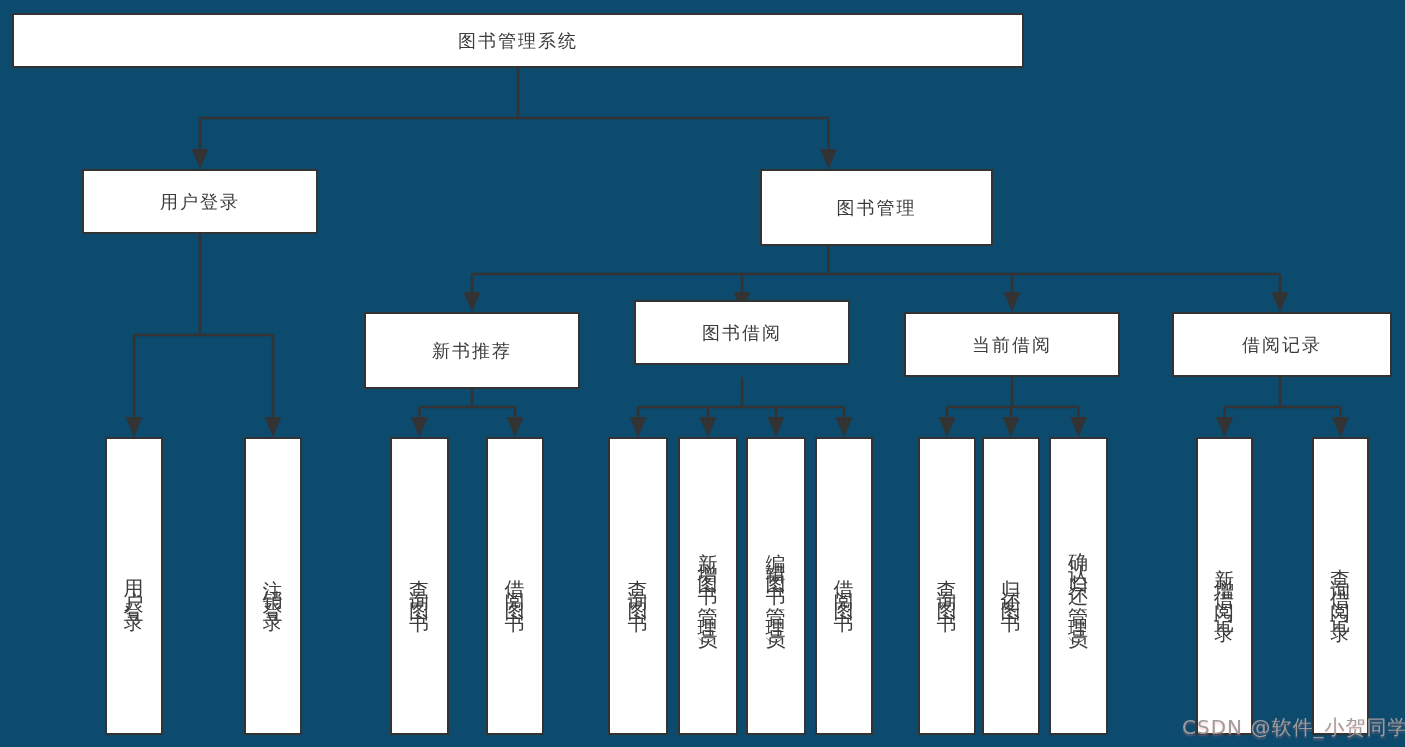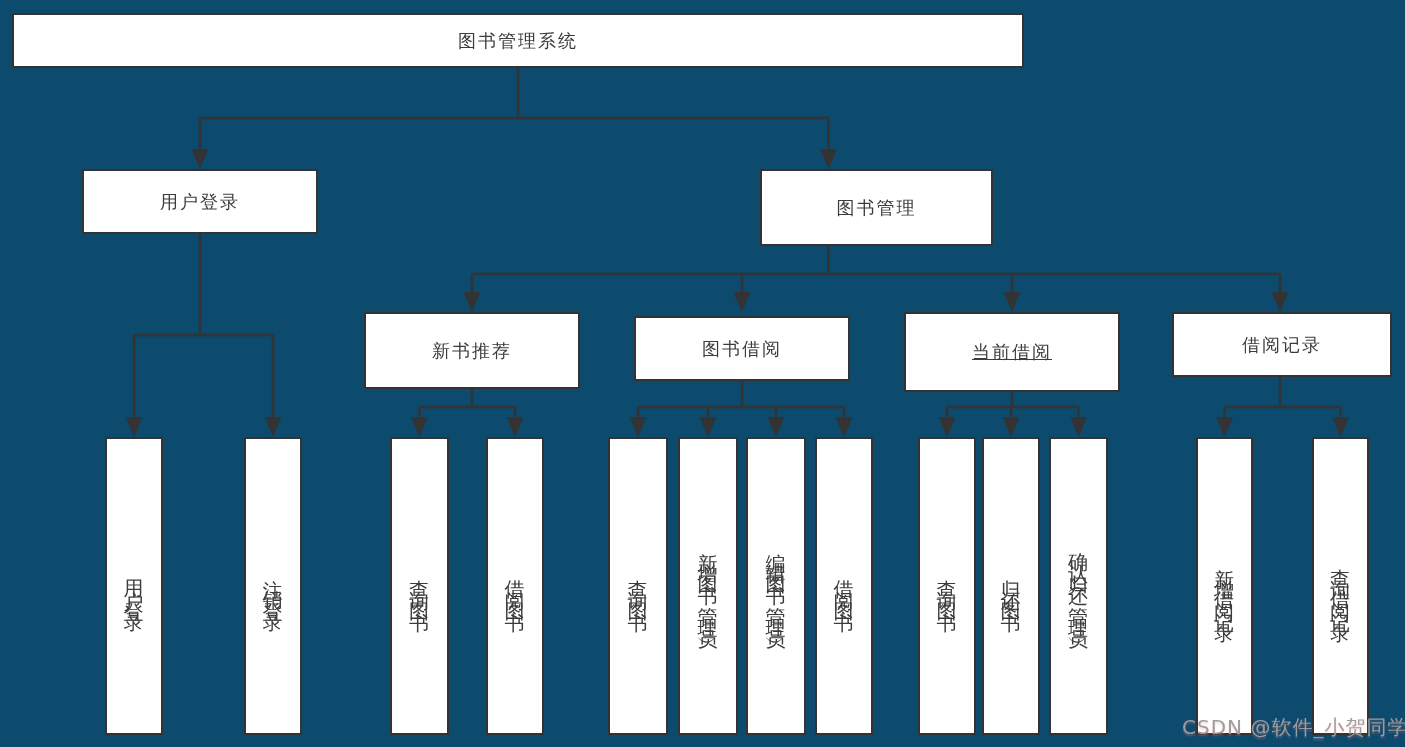--- a/index.html
+++ b/index.html
@@ -110,24 +110,24 @@
       </div>
       <div class="node node-h" style="left: 82px; top: 169px; width: 236px; height: 65px;">
         <span class="node-label">用户登录</span>
       </div>
       <div class="node node-h" style="left: 712px; top: 169px; width: 233px; height: 77px; margin-left: 48px;">
         <span class="node-label">图书管理</span>
       </div>
       <div class="node node-h" style="left: 364px; top: 312px; width: 216px; height: 77px;">
         <span class="node-label">新书推荐</span>
       </div>
-      <div class="node node-h" style="left: 634px; top: 316px; width: 216px; height: 65px; font-family: Liberation Mono, monospace;">
+      <div class="node node-h" style="left: 634px; top: 300px; width: 216px; height: 65px; font-family: Liberation Mono, monospace;">
         <span class="node-label">图书借阅</span>
       </div>
-      <div class="node node-h" style="left: 904px; top: 312px; width: 216px; height: 80px; text-decoration: underline;">
+      <div class="node node-h" style="left: 904px; top: 312px; width: 216px; height: 65px;">
         <span class="node-label">当前借阅</span>
       </div>
       <div class="node node-h" style="left: 1172px; top: 312px; width: 220px; height: 65px;">
         <span class="node-label">借阅记录</span>
       </div>
       <div class="node node-v" style="left: 105px; top: 437px; width: 58px; height: 298px;">
         <span class="node-label">用户登录</span>
       </div>
       <div class="node node-v" style="left: 244px; top: 437px; width: 58px; height: 298px;">
         <span class="node-label">注销登录</span>

